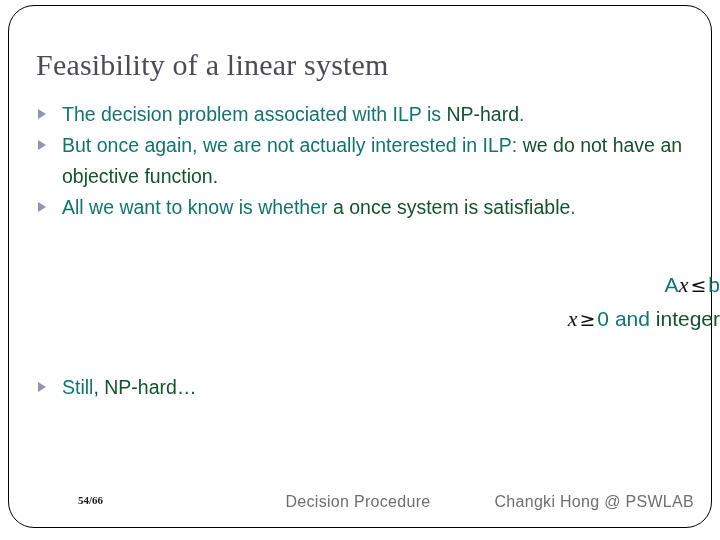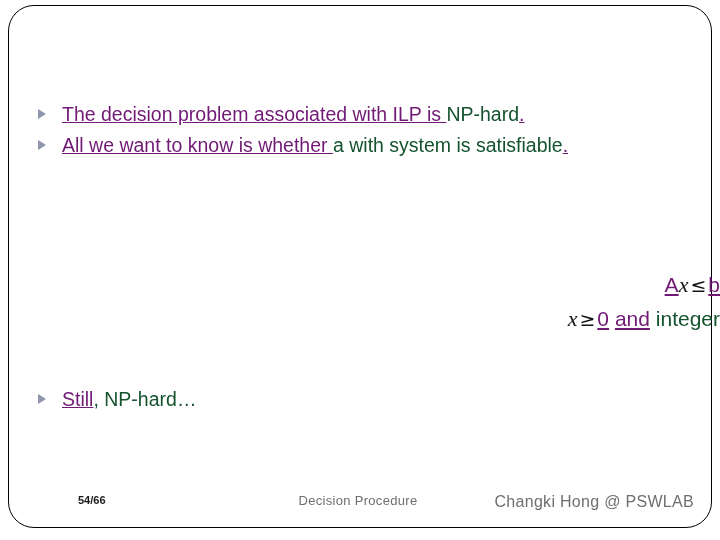--- a/index.html
+++ b/index.html
@@ -71,21 +71,21 @@
     position: absolute;
     left: 2px;
     top: 10px;
     width: 0;
     height: 0;
     border-left: 8px solid #8f96ae;
     border-top: 5.5px solid transparent;
     border-bottom: 5.5px solid transparent;
   }
 
-  .txt-dark { color: #701a75; text-decoration: underline; }
+  .txt-dark { color: #0f766e; }
   .txt-gray { color: #14532d; }
 
   
   #formulas {
     position: absolute;
     left: 0;
     top: 268px;
     width: 720px;
     text-align: right;
   }
@@ -104,79 +104,85 @@
     font-family: "DejaVu Sans", sans-serif;
     font-size: 19px;
     padding: 0 2px;
   }
   #formula-2 { padding-left: 11px; }
 
   
   #last-bullet-wrap {
     position: absolute;
     left: 36px;
-    top: 384px;
+    top: 372px;
     width: 648px;
   }
 
   
   #footer {
     position: absolute;
     left: 0;
     top: 492px;
     width: 720px;
     height: 22px;
   }
   #footer-page {
     position: absolute;
     left: 78px;
     top: 2px;
     font-size: 11px;
     font-weight: bold;
     color: #1a1a1a;
     letter-spacing: 0px;
+    font-family: Liberation Serif, serif;
   }
   #footer-center {
     position: absolute;
     left: 0;
     top: 1px;
     width: 716px;
     text-align: center;
-    font-size: 13px;
+    font-size: 16px;
     color: #6f6f6f;
     letter-spacing: 0.3px;
   }
   #footer-right {
     position: absolute;
     right: 26px;
     top: 1px;
     font-size: 16px;
     color: #6f6f6f;
     letter-spacing: 0.3px;
   }
 </style>
 </head>
 <body>
 
 <div id="slide">
 
   <div id="slide-border"></div>
 
+  <div id="title">Feasibility of a linear system</div>
 
   <div id="body">
 
     <div class="bullet-row">
       <span class="bullet-marker"></span>
       <span class="txt-dark">The decision problem associated with ILP is </span><span class="txt-gray">NP-hard</span><span class="txt-dark">.</span>
     </div>
 
-
-    <div class="bullet-row">
-      <span class="bullet-marker"></span>
-      <span class="txt-dark">All we want to know is whether </span><span class="txt-gray">a with system is satisfiable</span><span class="txt-dark">.</span>
+    <div class="bullet-row">
+      <span class="bullet-marker"></span>
+      <span class="txt-dark">But once again, we are not actually interested in ILP: </span><span class="txt-gray">we do not have an objective function.</span>
+    </div>
+
+    <div class="bullet-row">
+      <span class="bullet-marker"></span>
+      <span class="txt-dark">All we want to know is whether </span><span class="txt-gray">a once system is satisfiable</span><span class="txt-dark">.</span>
     </div>
 
   </div>
 
   <div id="formulas">
     <div class="formula-line" id="formula-1">
       <span class="txt-dark">A</span><span class="mathvar">x</span><span class="mathrel">≤</span><span class="txt-dark">b</span>
     </div>
     <div class="formula-line" id="formula-2">
       <span class="mathvar">x</span><span class="mathrel">≥</span><span class="txt-dark">0</span>&nbsp;<span class="txt-dark">and</span>&nbsp;<span class="txt-gray">integer</span>

